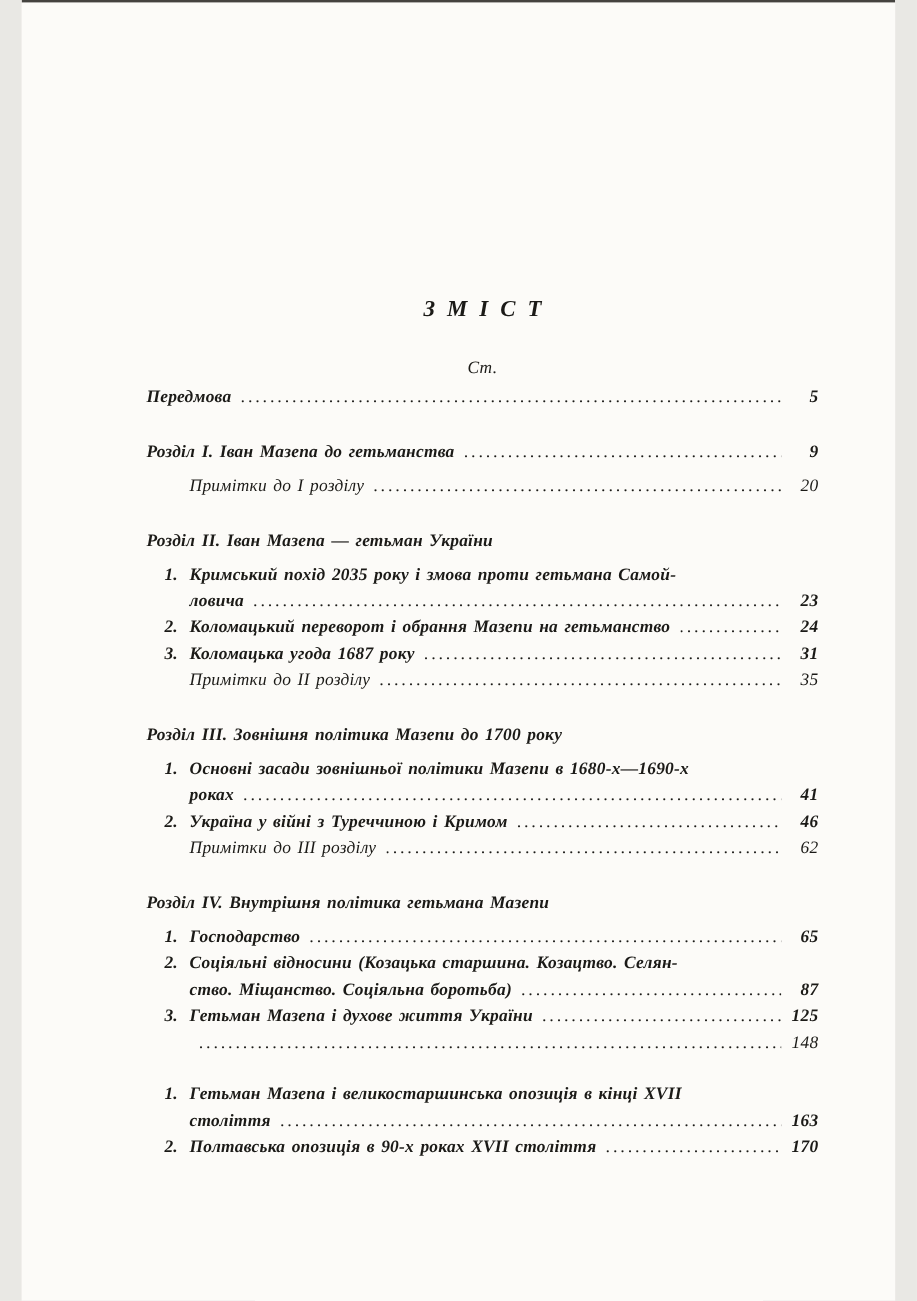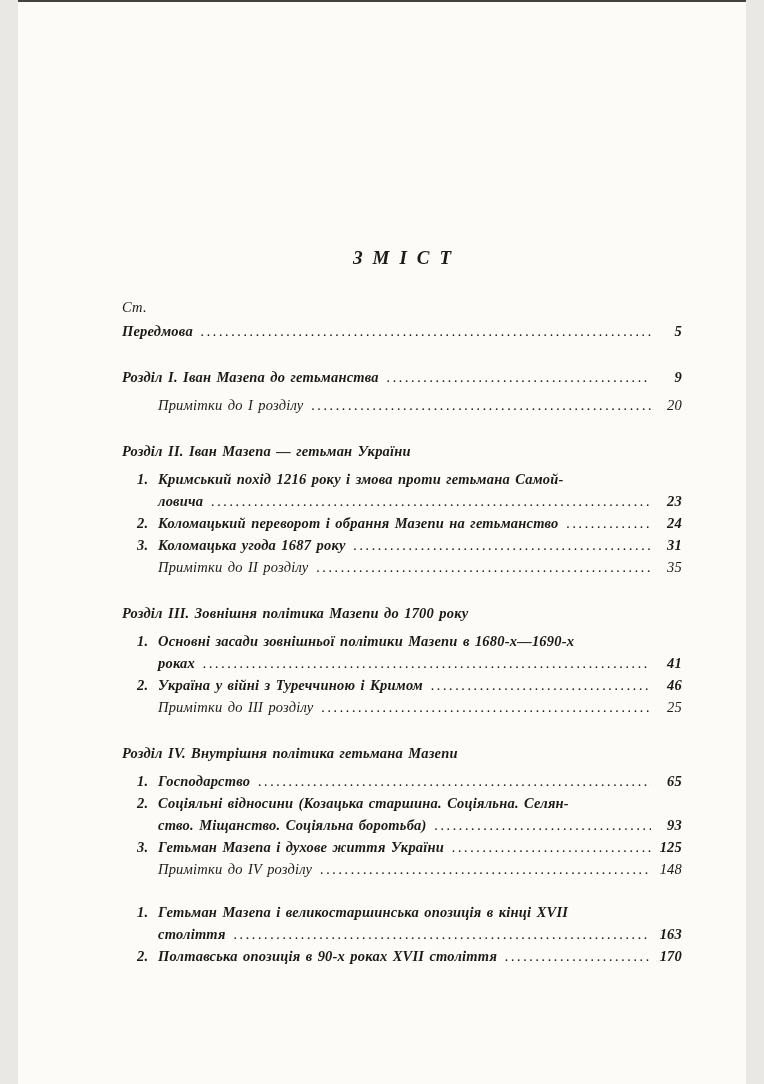--- a/index.html
+++ b/index.html
@@ -36,21 +36,21 @@
     text-align:center;
     font-size:19px;
     font-weight:bold;
     letter-spacing:10px;
     padding-left:10px;
     line-height:24px;
   }
   .col-header{
     margin-top:26px;
     margin-bottom:2px;
-    text-align:left;
+    text-align:center;
     font-weight:normal;
   }
   .toc-section:not(:first-child){margin-top:21px;}
   .heading{font-weight:bold;margin-bottom:6px;margin-top:24px;}
   .entry{display:flex;}
   .entry .num{flex:none;width:21px;margin-left:15px;}
   .entry-body{flex:1;min-width:0;}
   .entry.numbered,.entry.plain{font-weight:bold;}
   .entry.notes{font-weight:normal;padding-left:36px;}
   .leader-row{display:flex;align-items:flex-start;}
@@ -102,21 +102,21 @@
                 <span class="pagenum">20</span>
               </div>
             </div>
           </div>
         </div>
         <div class="toc-section">
           <div class="heading"><span class="line-text">Розділ II. Іван Мазепа — гетьман України</span></div>
           <div class="entry numbered">
             <span class="num">1.</span>
             <div class="entry-body">
-              <div class="line">Кримський похід 1216 року і змова проти гетьмана Самой-</div>
+              <div class="line">Кримський похід 2035 року і змова проти гетьмана Самой-</div>
               <div class="leader-row">
                 <span class="line-text">ловича</span>
                 <span class="leader"></span>
                 <span class="pagenum">23</span>
               </div>
             </div>
           </div>
           <div class="entry numbered">
             <span class="num">2.</span>
             <div class="entry-body">
@@ -168,62 +168,61 @@
                 <span class="leader"></span>
                 <span class="pagenum">46</span>
               </div>
             </div>
           </div>
           <div class="entry notes">
             <div class="entry-body">
               <div class="leader-row">
                 <span class="line-text">Примітки до III розділу</span>
                 <span class="leader"></span>
-                <span class="pagenum">25</span>
+                <span class="pagenum">62</span>
               </div>
             </div>
           </div>
         </div>
         <div class="toc-section">
           <div class="heading"><span class="line-text">Розділ IV. Внутрішня політика гетьмана Мазепи</span></div>
           <div class="entry numbered">
             <span class="num">1.</span>
             <div class="entry-body">
               <div class="leader-row">
                 <span class="line-text">Господарство</span>
                 <span class="leader"></span>
                 <span class="pagenum">65</span>
               </div>
             </div>
           </div>
           <div class="entry numbered">
             <span class="num">2.</span>
             <div class="entry-body">
-              <div class="line">Соціяльні відносини (Козацька старшина. Соціяльна. Селян-</div>
+              <div class="line">Соціяльні відносини (Козацька старшина. Козацтво. Селян-</div>
               <div class="leader-row">
                 <span class="line-text">ство. Міщанство. Соціяльна боротьба)</span>
                 <span class="leader"></span>
-                <span class="pagenum">93</span>
+                <span class="pagenum">87</span>
               </div>
             </div>
           </div>
           <div class="entry numbered">
             <span class="num">3.</span>
             <div class="entry-body">
               <div class="leader-row">
                 <span class="line-text">Гетьман Мазепа і духове життя України</span>
                 <span class="leader"></span>
                 <span class="pagenum">125</span>
               </div>
             </div>
           </div>
           <div class="entry notes">
             <div class="entry-body">
               <div class="leader-row">
-                <span class="line-text">Примітки до IV розділу</span>
                 <span class="leader"></span>
                 <span class="pagenum">148</span>
               </div>
             </div>
           </div>
         </div>
         <div class="toc-section">
           <div class="entry numbered">
             <span class="num">1.</span>
             <div class="entry-body">

